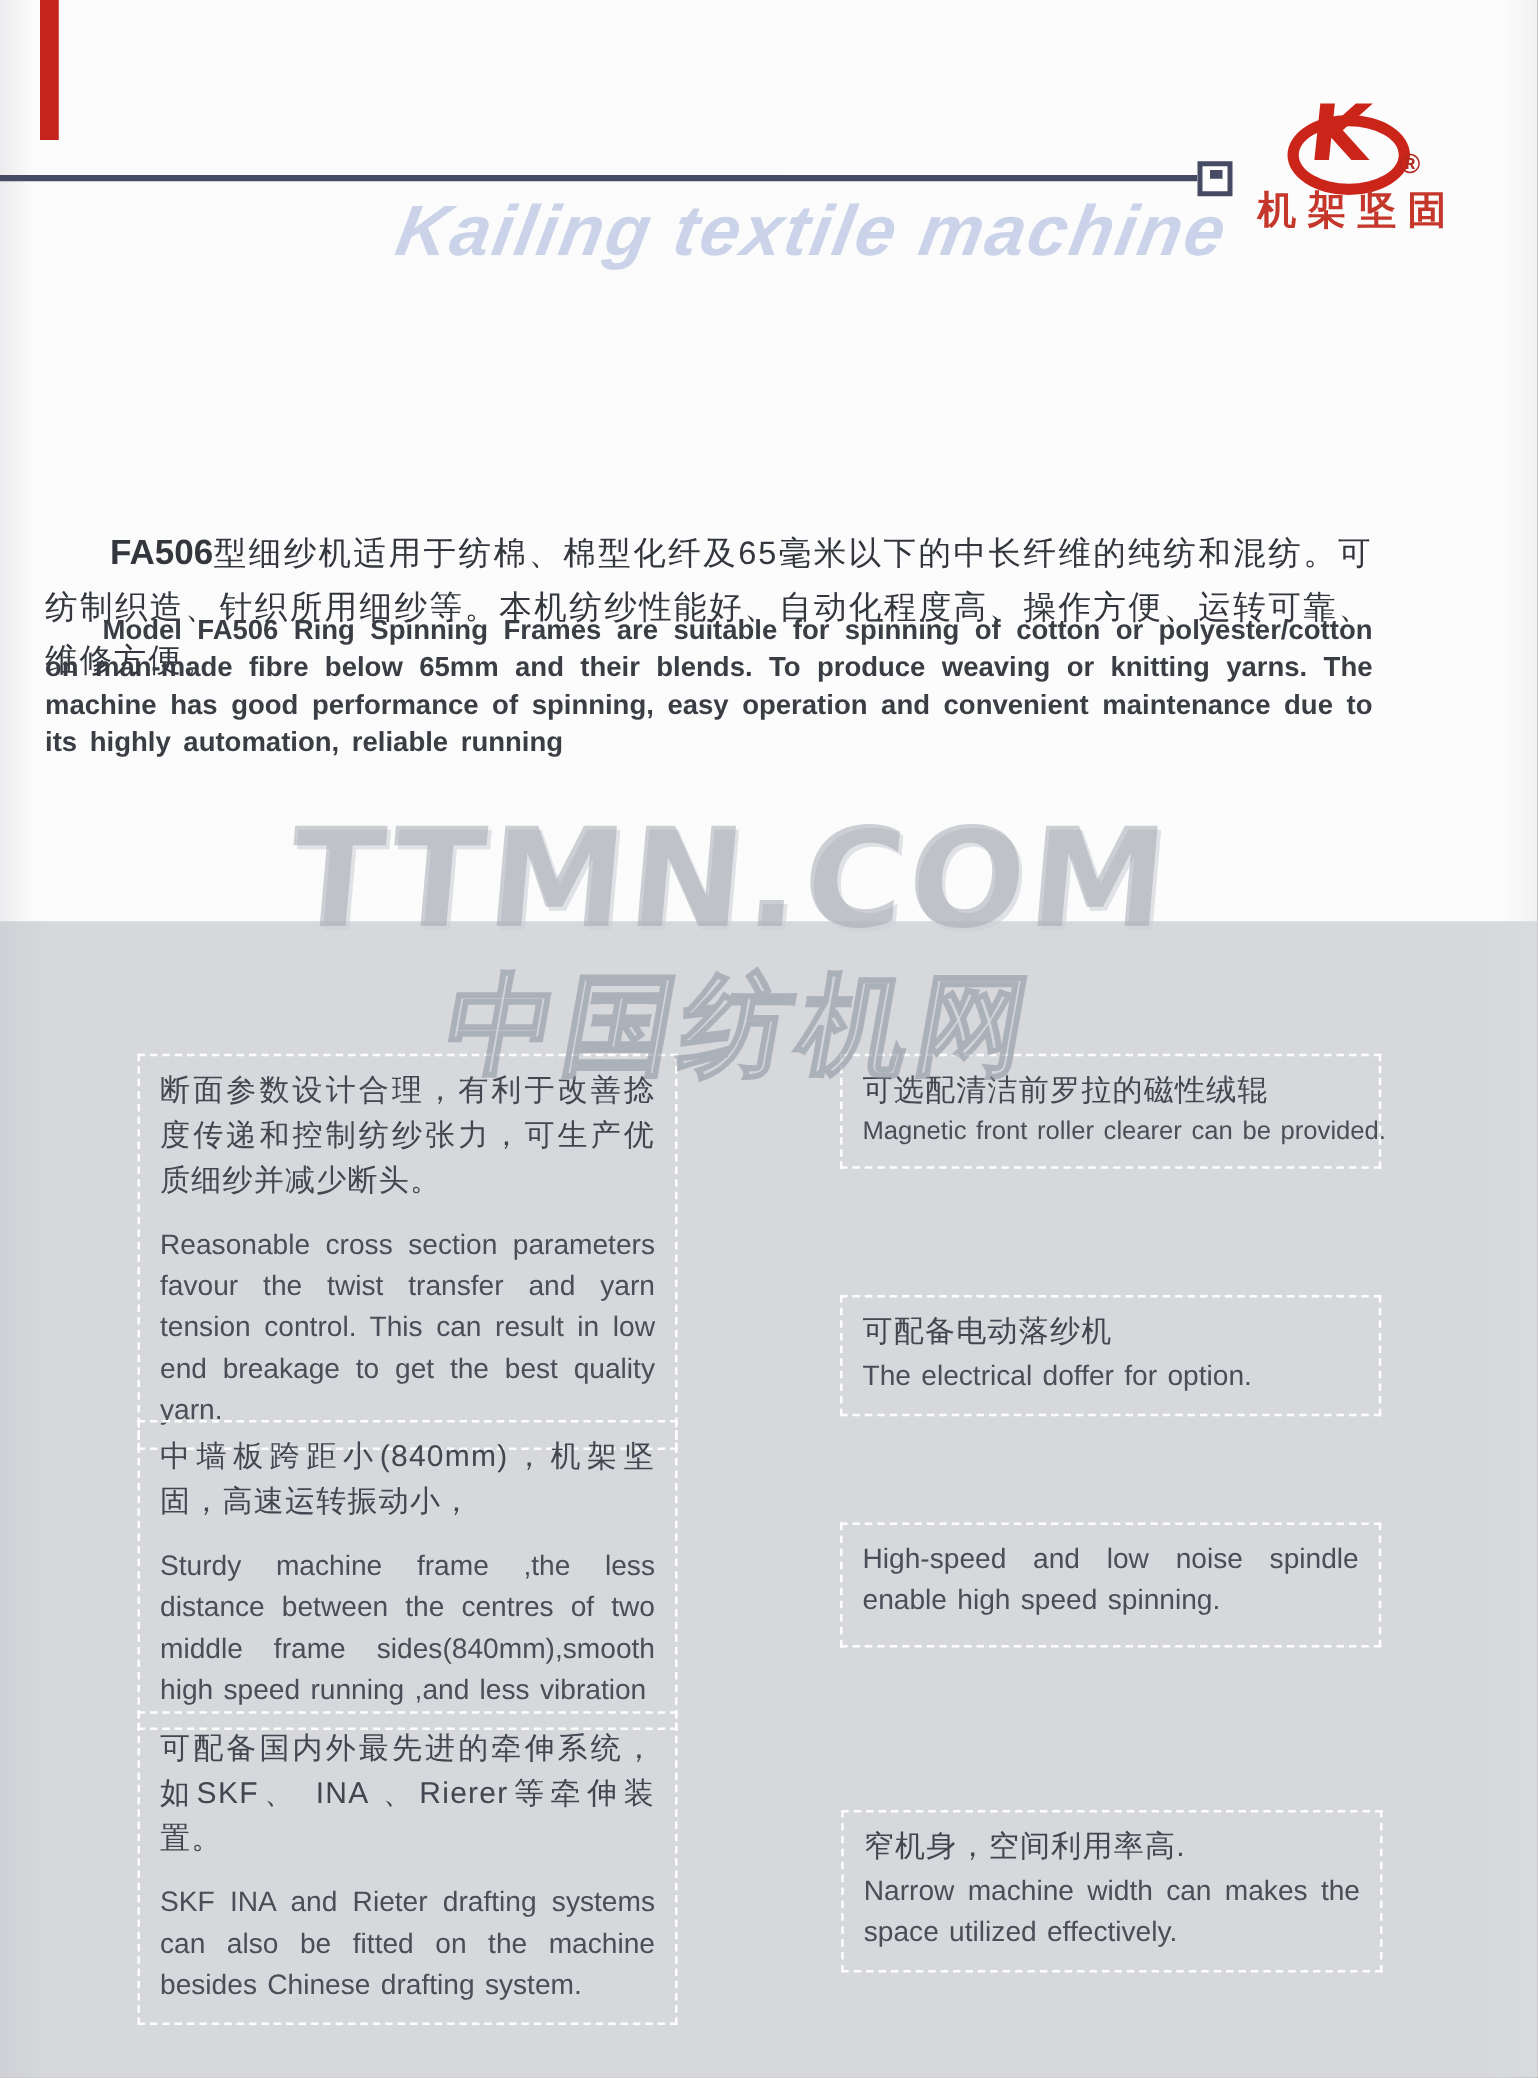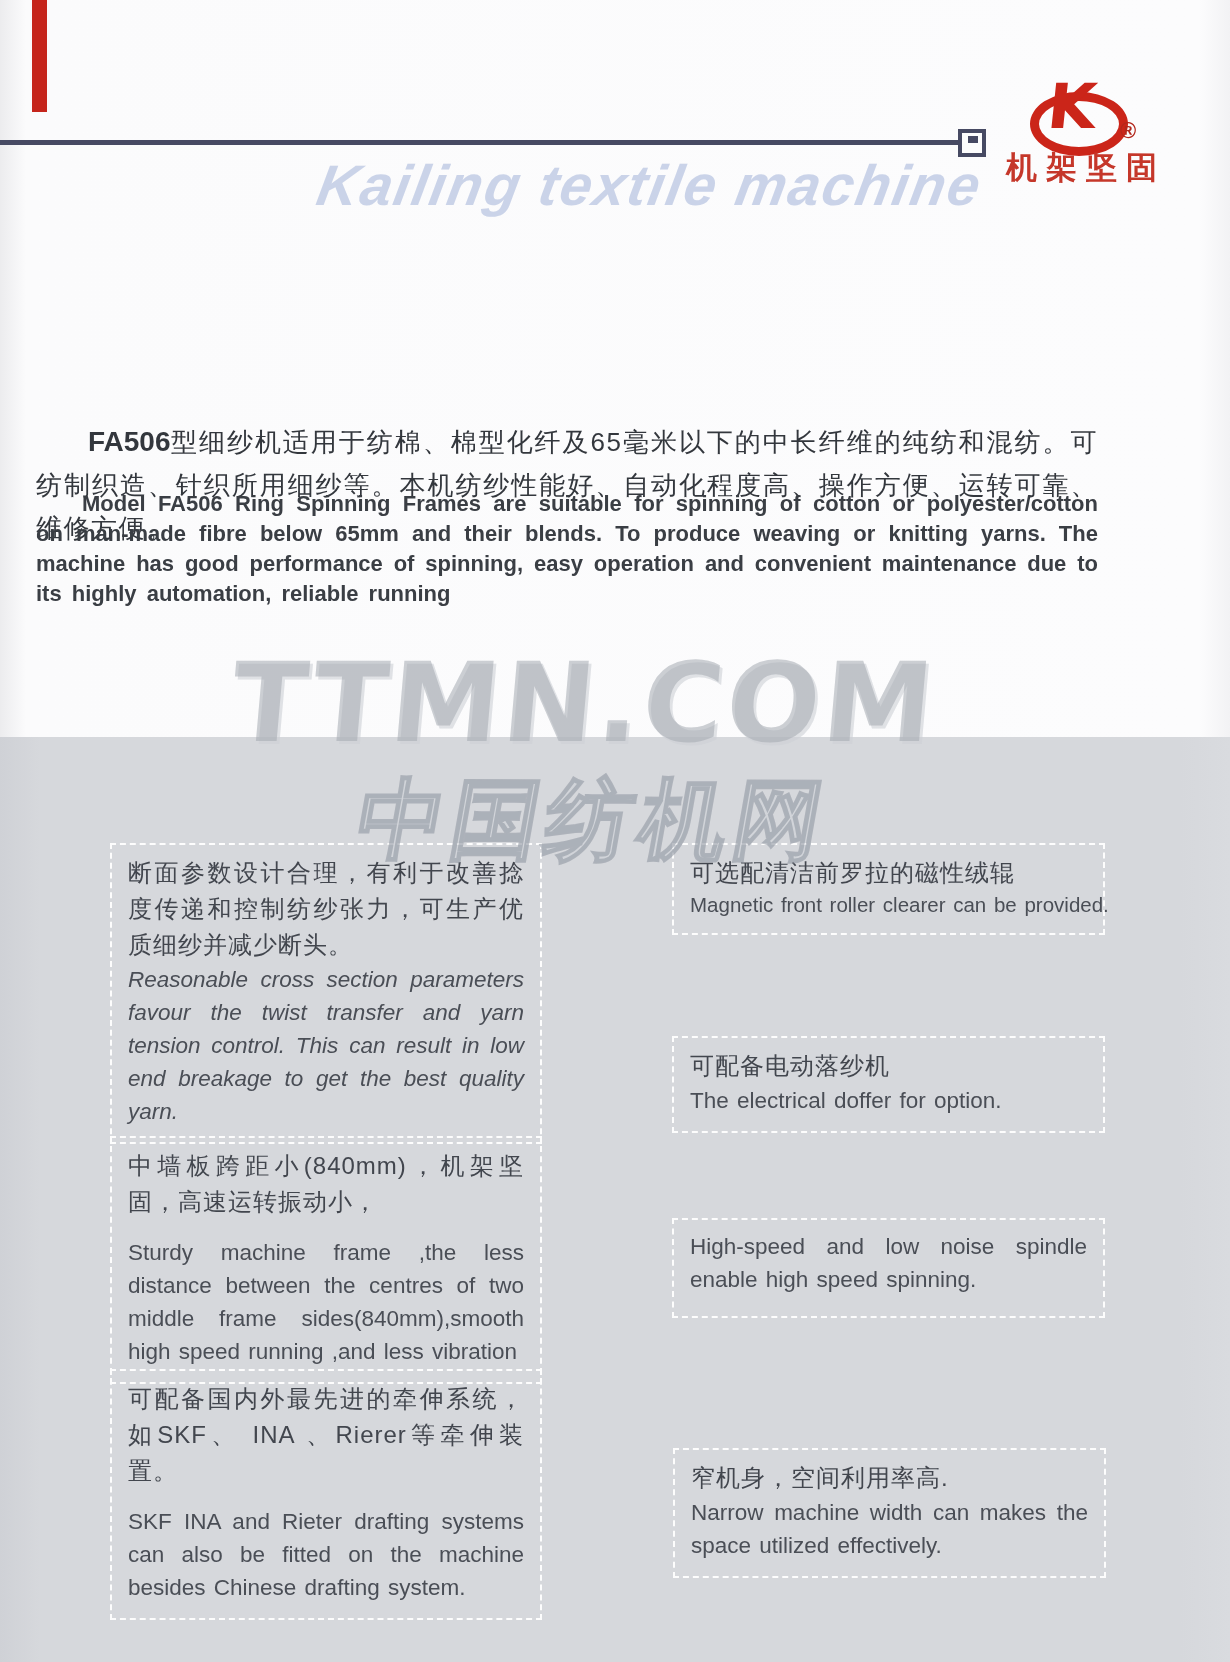--- a/index.html
+++ b/index.html
@@ -50,21 +50,21 @@
   
   .panel{left:0;top:737px;width:1230px;height:925px;
     background:linear-gradient(90deg,#cfd1d6 0px,#d6d8dc 40px,#d6d8dc 1180px,#d9dbdf 1230px);z-index:0;}
   
   .fbox{
     position:absolute;border:2px dashed #fdfdfd;padding:10px 16px 14px 16px;
     box-sizing:border-box;z-index:2;
   }
   .fbox .zh{font-size:24px;line-height:36px;color:#42464e;letter-spacing:1px;text-align:justify;}
   .fbox .en{font-size:22.5px;line-height:33px;color:#4a4e56;text-align:justify;word-spacing:2px;}
-  .fbox .en.gap{font-style:italic;}
+  .fbox .en.gap{margin-top:16px;}
   .fbox .en.tight{margin-top:16px;}
   .fbox .en.small{font-size:20.5px;line-height:28px;white-space:nowrap;text-align:left;}
   .box-l1{left:110px;top:843px;width:432px;min-height:259px;}
   .box-l2{left:110px;top:1136px;width:432px;min-height:177px;}
   .box-l3{left:110px;top:1369px;width:432px;min-height:198px;}
   .box-r1{left:672px;top:843px;width:433px;min-height:68px;}
   .box-r2{left:672px;top:1036px;width:433px;min-height:66px;}
   .box-r3{left:672px;top:1218px;width:433px;min-height:100px;}
   .box-r4{left:673px;top:1448px;width:433px;min-height:118px;}
 </style>

